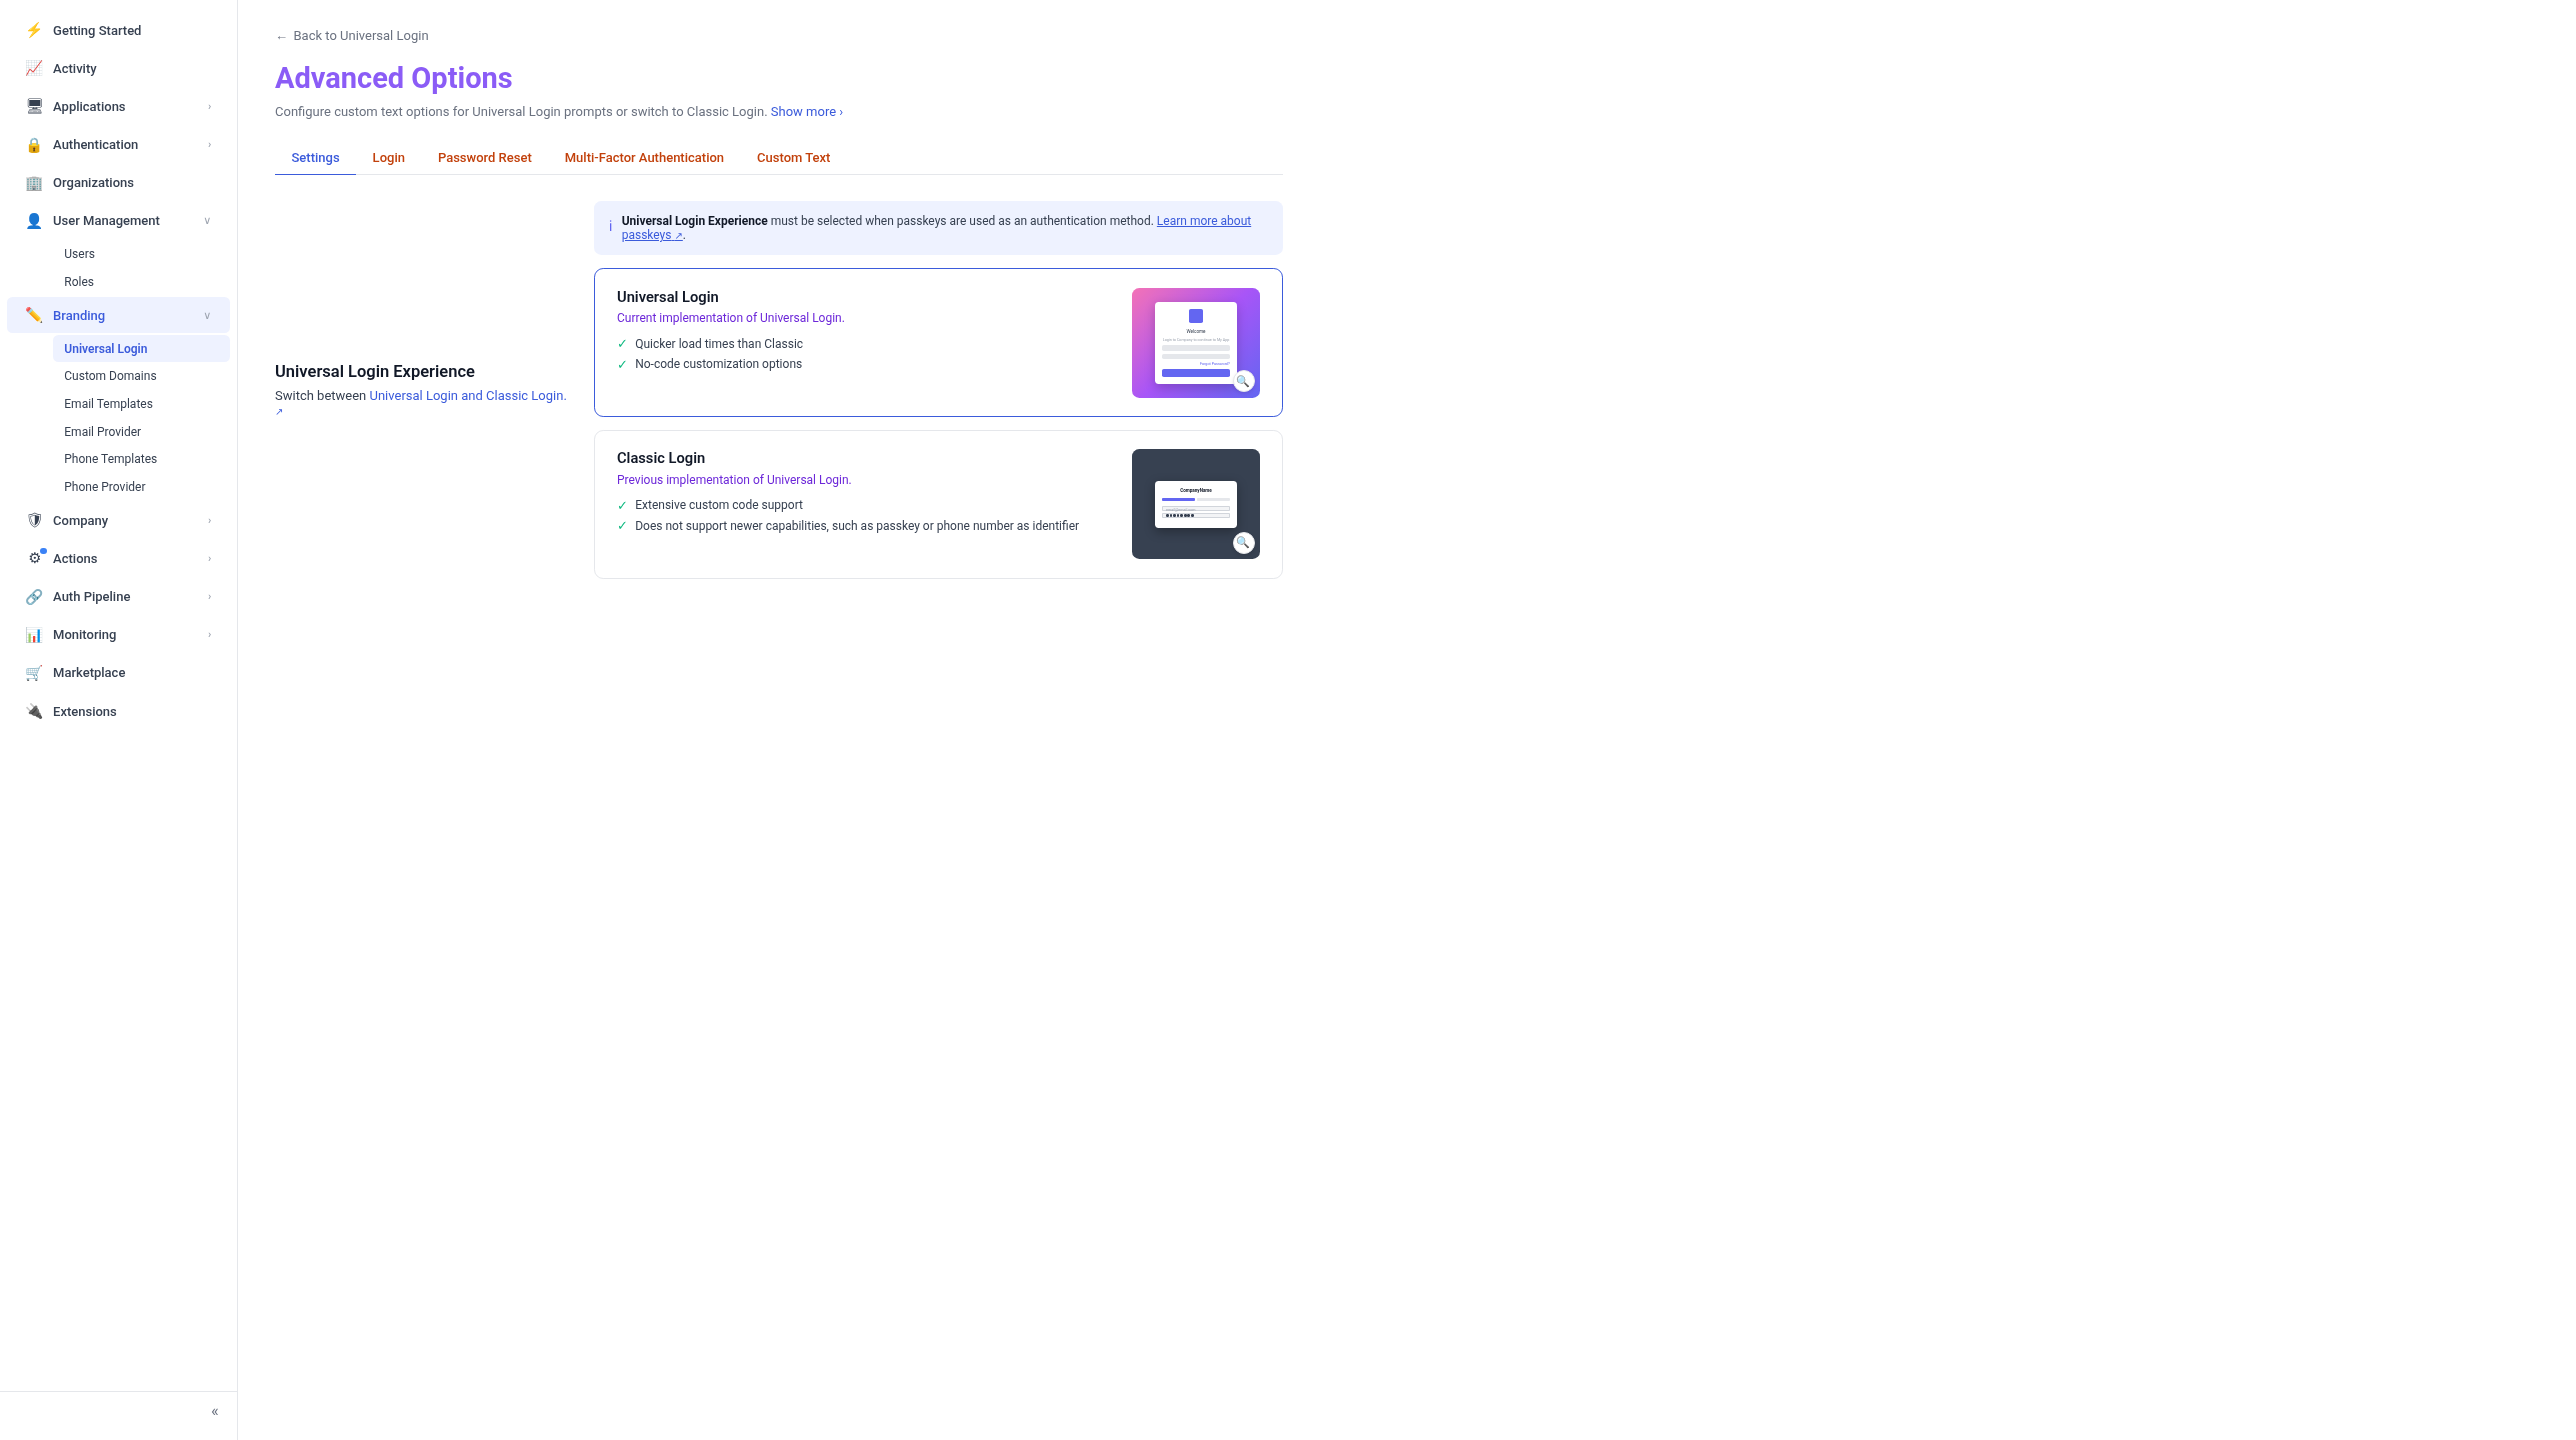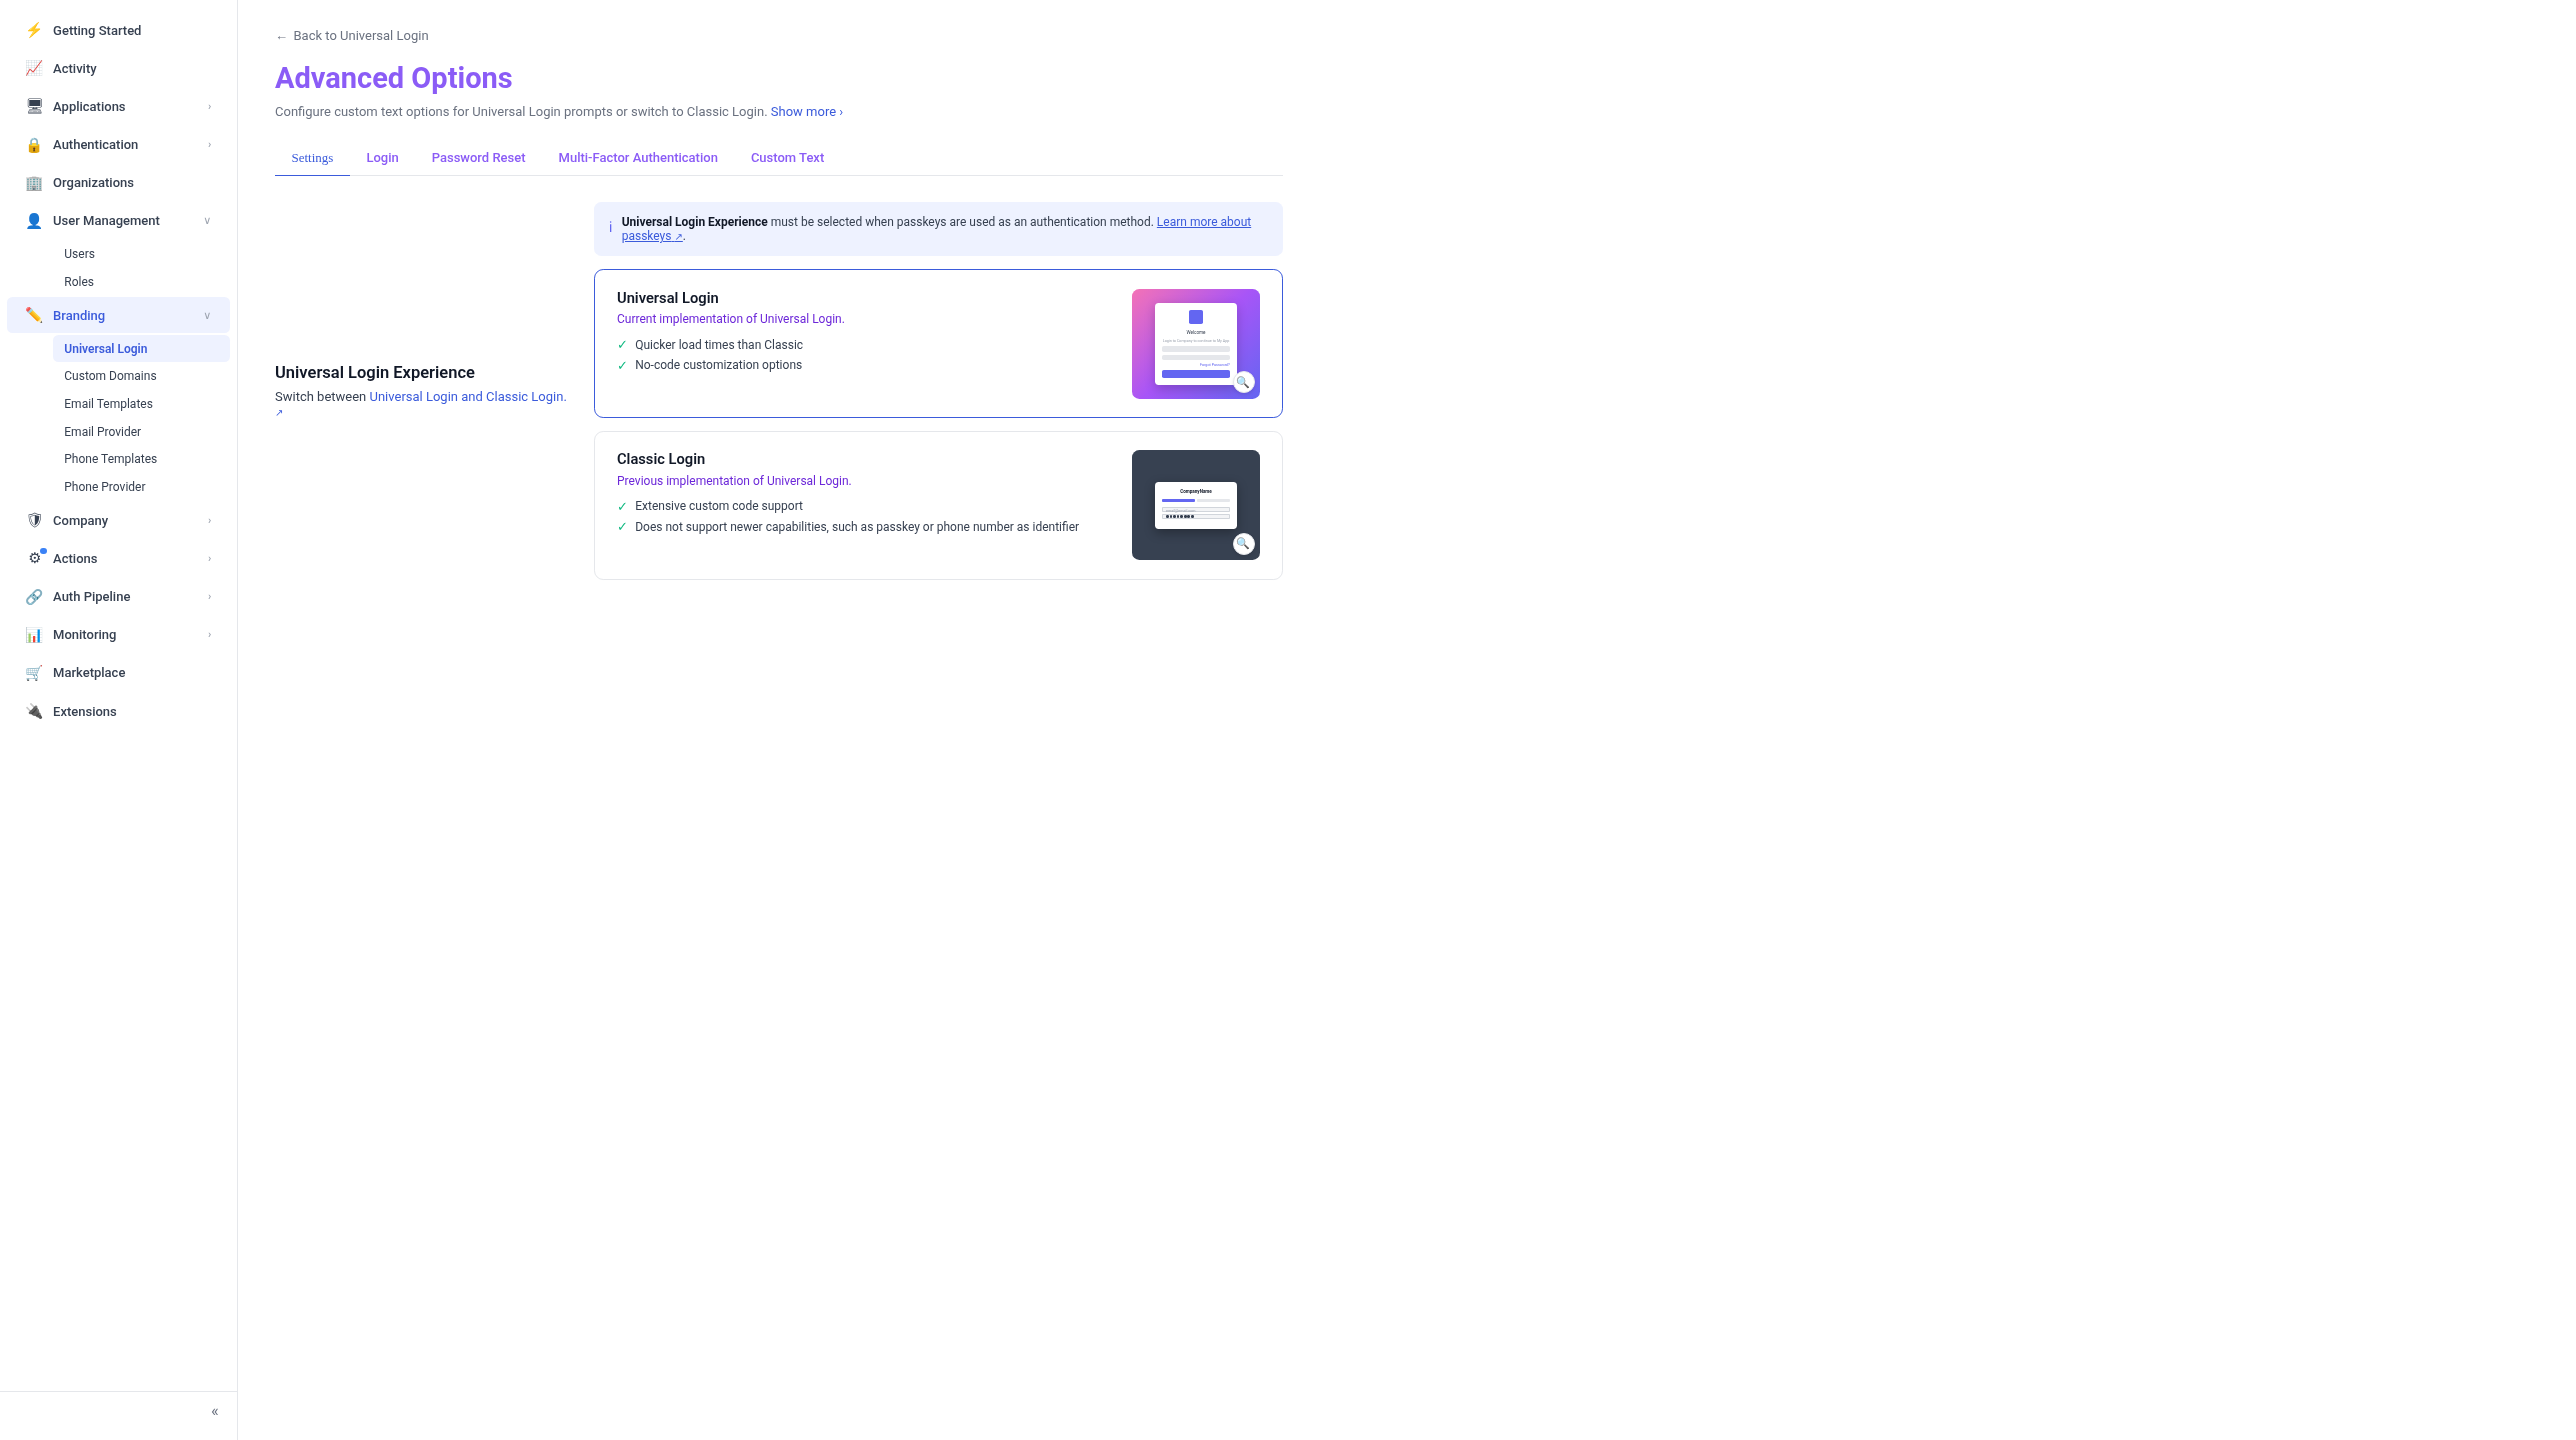--- a/index.html
+++ b/index.html
@@ -87,26 +87,26 @@
     .tabs {
       display: flex;
       gap: 0;
       border-bottom: 0.9px solid #e5e7eb;
       margin-bottom: 26px;
     }
     .tab {
       padding: 9.2px 16.5px;
       font-size: 13px;
       font-weight: 500;
-      color: #8b5cf6;
+      color: #c2410c;
       cursor: pointer;
       border-bottom: 1.8px solid transparent;
       margin-bottom: -0.9px;
     }
-    .tab.active { color: #3b5bdb; border-bottom-color: #3b5bdb; font-family: Liberation Serif, serif; }
+    .tab.active { color: #3b5bdb; border-bottom-color: #3b5bdb; }
 
     
     .cards-section {
       display: flex;
       gap: 26px;
       align-items: center;
     }
     .cards-left {
       flex: 0 0 293px;
     }

